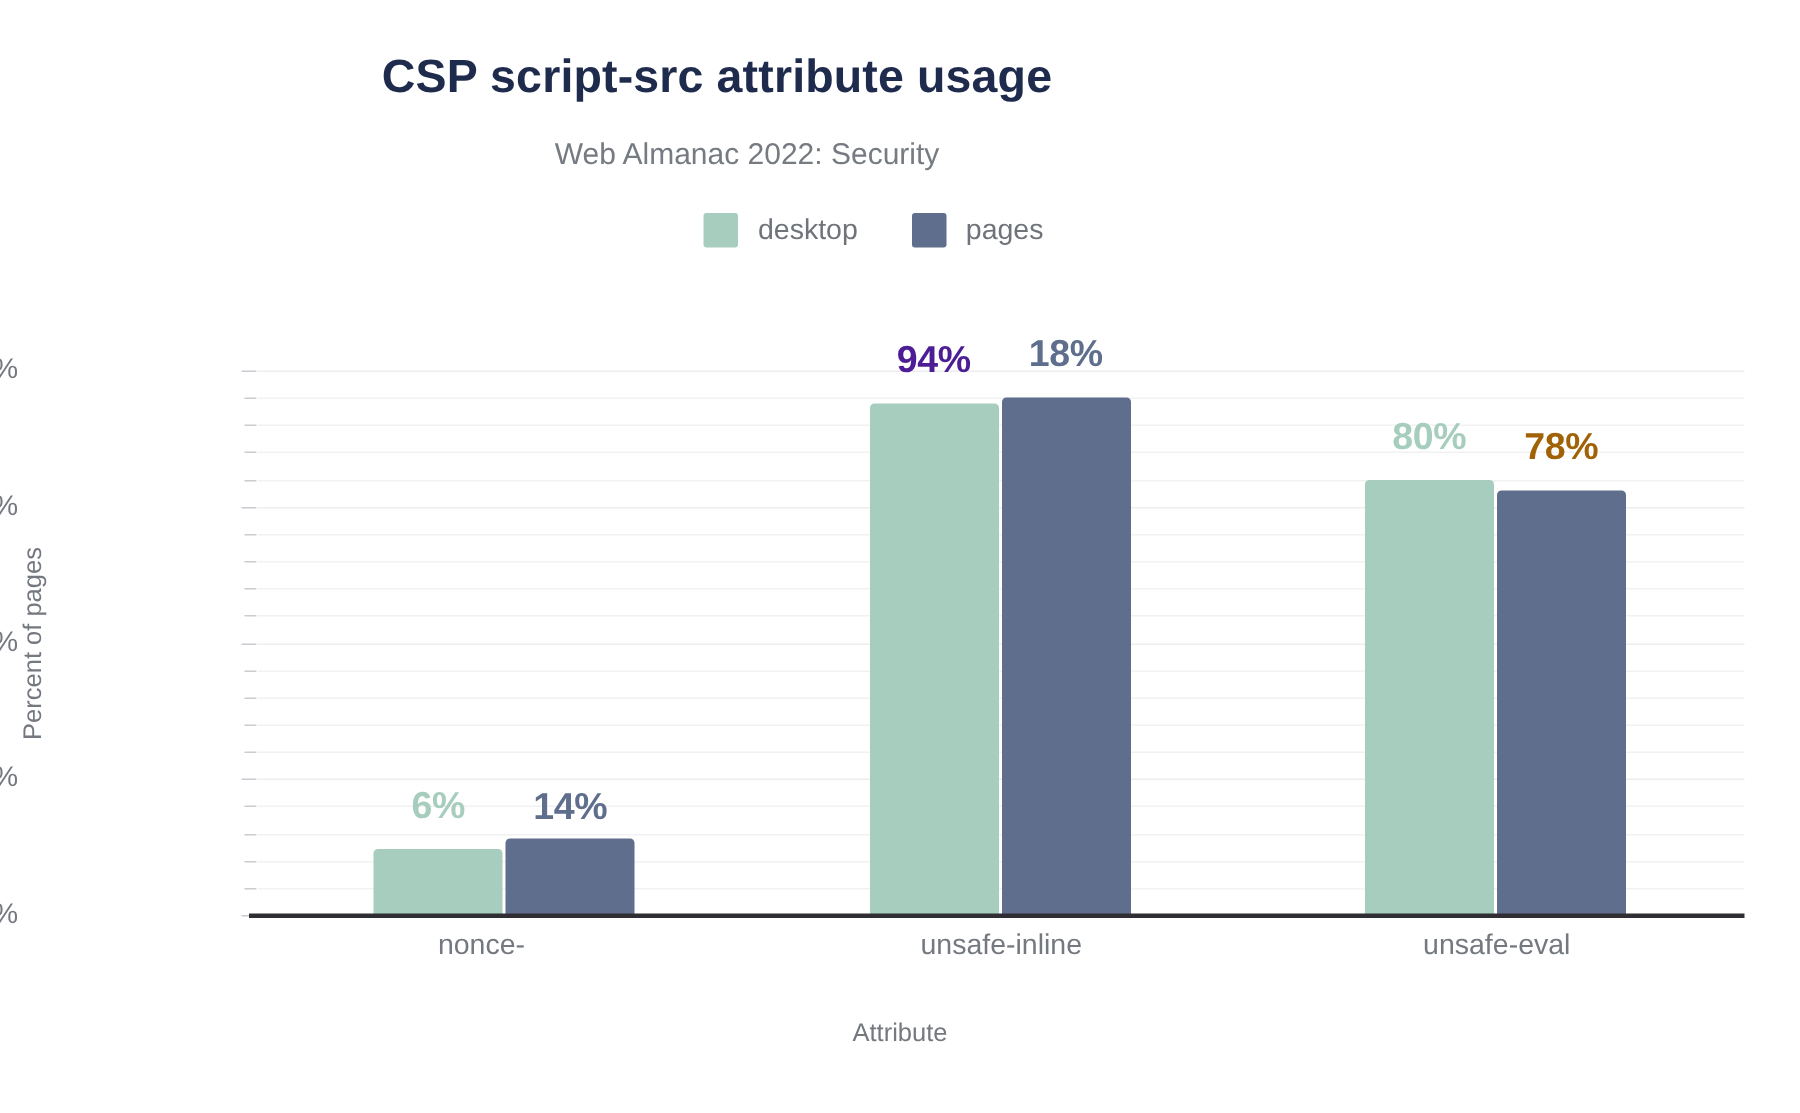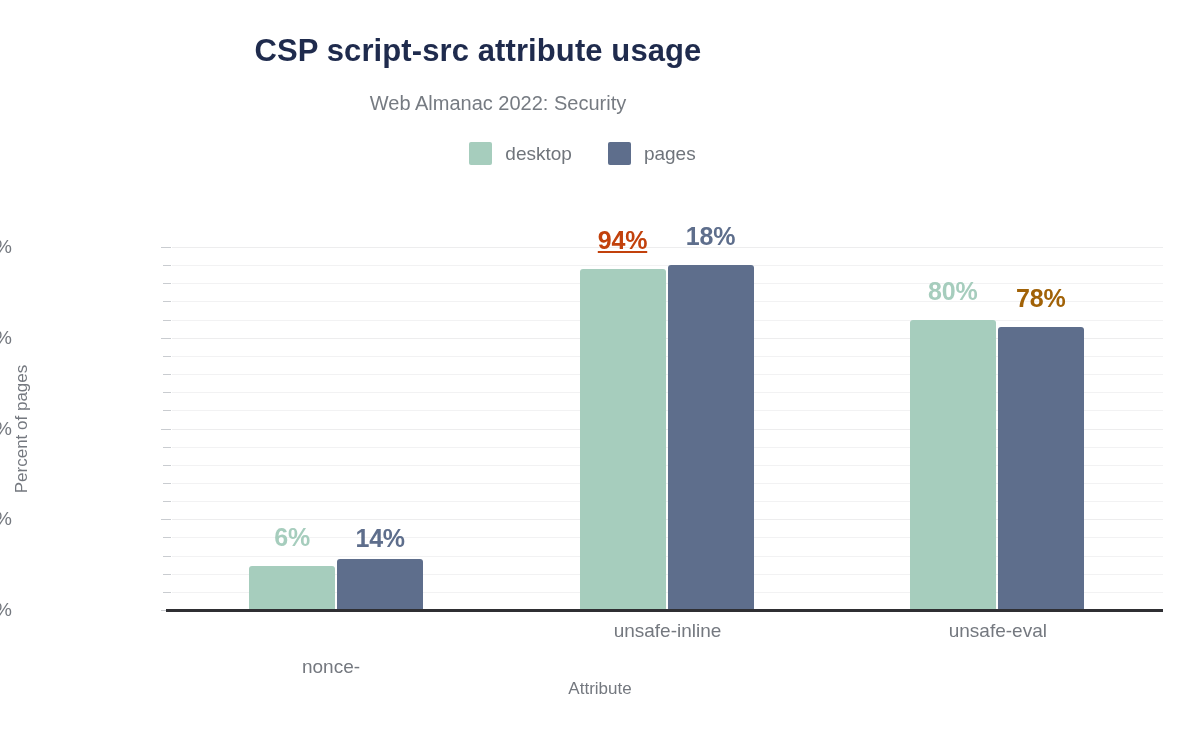--- a/index.html
+++ b/index.html
@@ -230,20 +230,20 @@
   <div id="y-axis-title">Percent of pages</div>
   <div id="x-axis-title">Attribute</div>
 
 <div class="y-tick-label" style="top: 610px;">0%</div>
     <div class="y-tick-label" style="top: 519.25px;">25%</div>
     <div class="y-tick-label" style="top: 428.5px;">50%</div>
     <div class="y-tick-label" style="top: 337.75px;">75%</div>
     <div class="y-tick-label" style="top: 247px;">100%</div>
     <div class="bar-label" style="left: 292.167px; top: 552.44px; color: rgb(166, 205, 189);">6%</div>
     <div class="bar-label" style="left: 380.167px; top: 553px; color: rgb(94, 110, 140);">14%</div>
-    <div class="x-tick-label" style="left: 331px; margin-top: 36px;">nonce-</div>
-    <div class="bar-label" style="left: 622.5px; top: 254.78px; color: #c2410c; text-decoration: underline;">94%</div>
+    <div class="x-tick-label" style="left: 321px;">nonce-</div>
+    <div class="bar-label" style="left: 622.5px; top: 254.78px; color: #4c1d95;">94%</div>
     <div class="bar-label" style="left: 710.5px; top: 251.15px; color: rgb(94, 110, 140);">18%</div>
     <div class="x-tick-label" style="left: 667.5px;">unsafe-inline</div>
     <div class="bar-label" style="left: 952.833px; top: 305.6px; color: rgb(166, 205, 189);">80%</div>
     <div class="bar-label" style="left: 1040.83px; top: 312.86px; color: #a16207;">78%</div>
     <div class="x-tick-label" style="left: 997.833px;">unsafe-eval</div>
   </div>
 
 </body></html>

